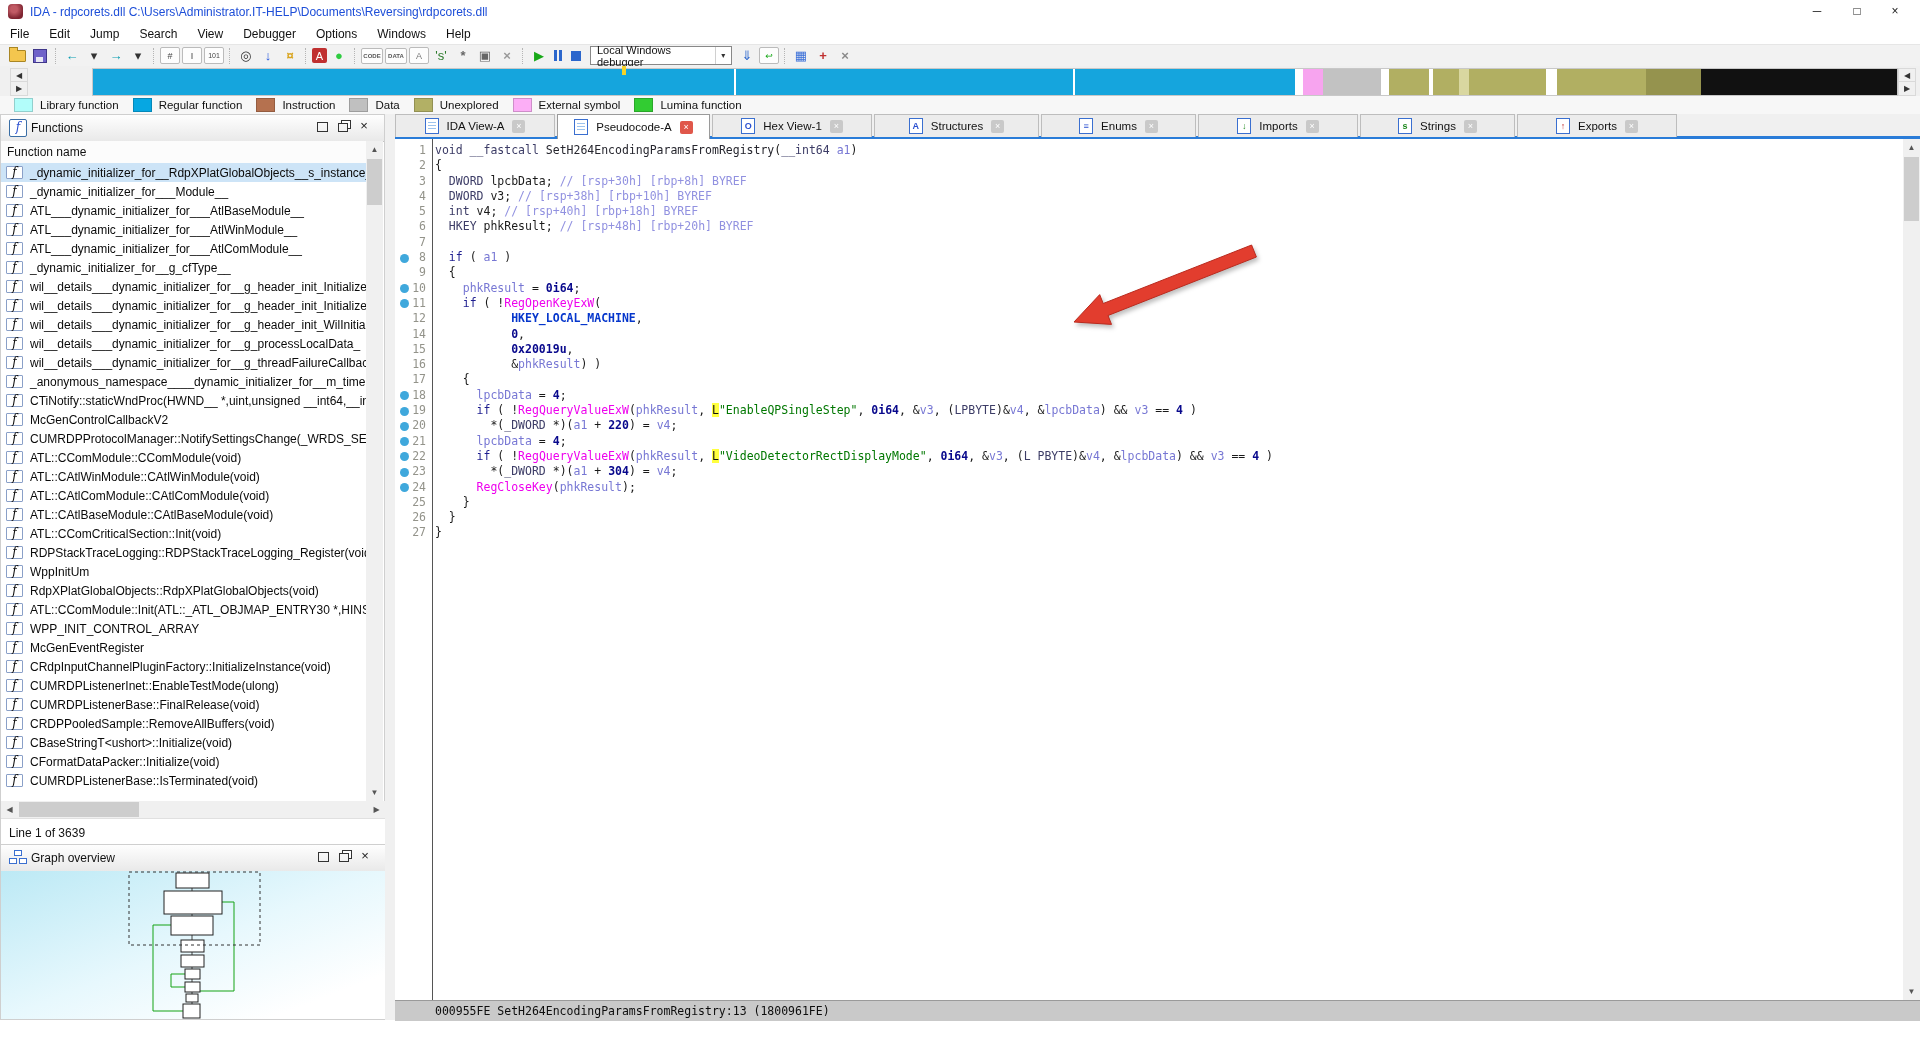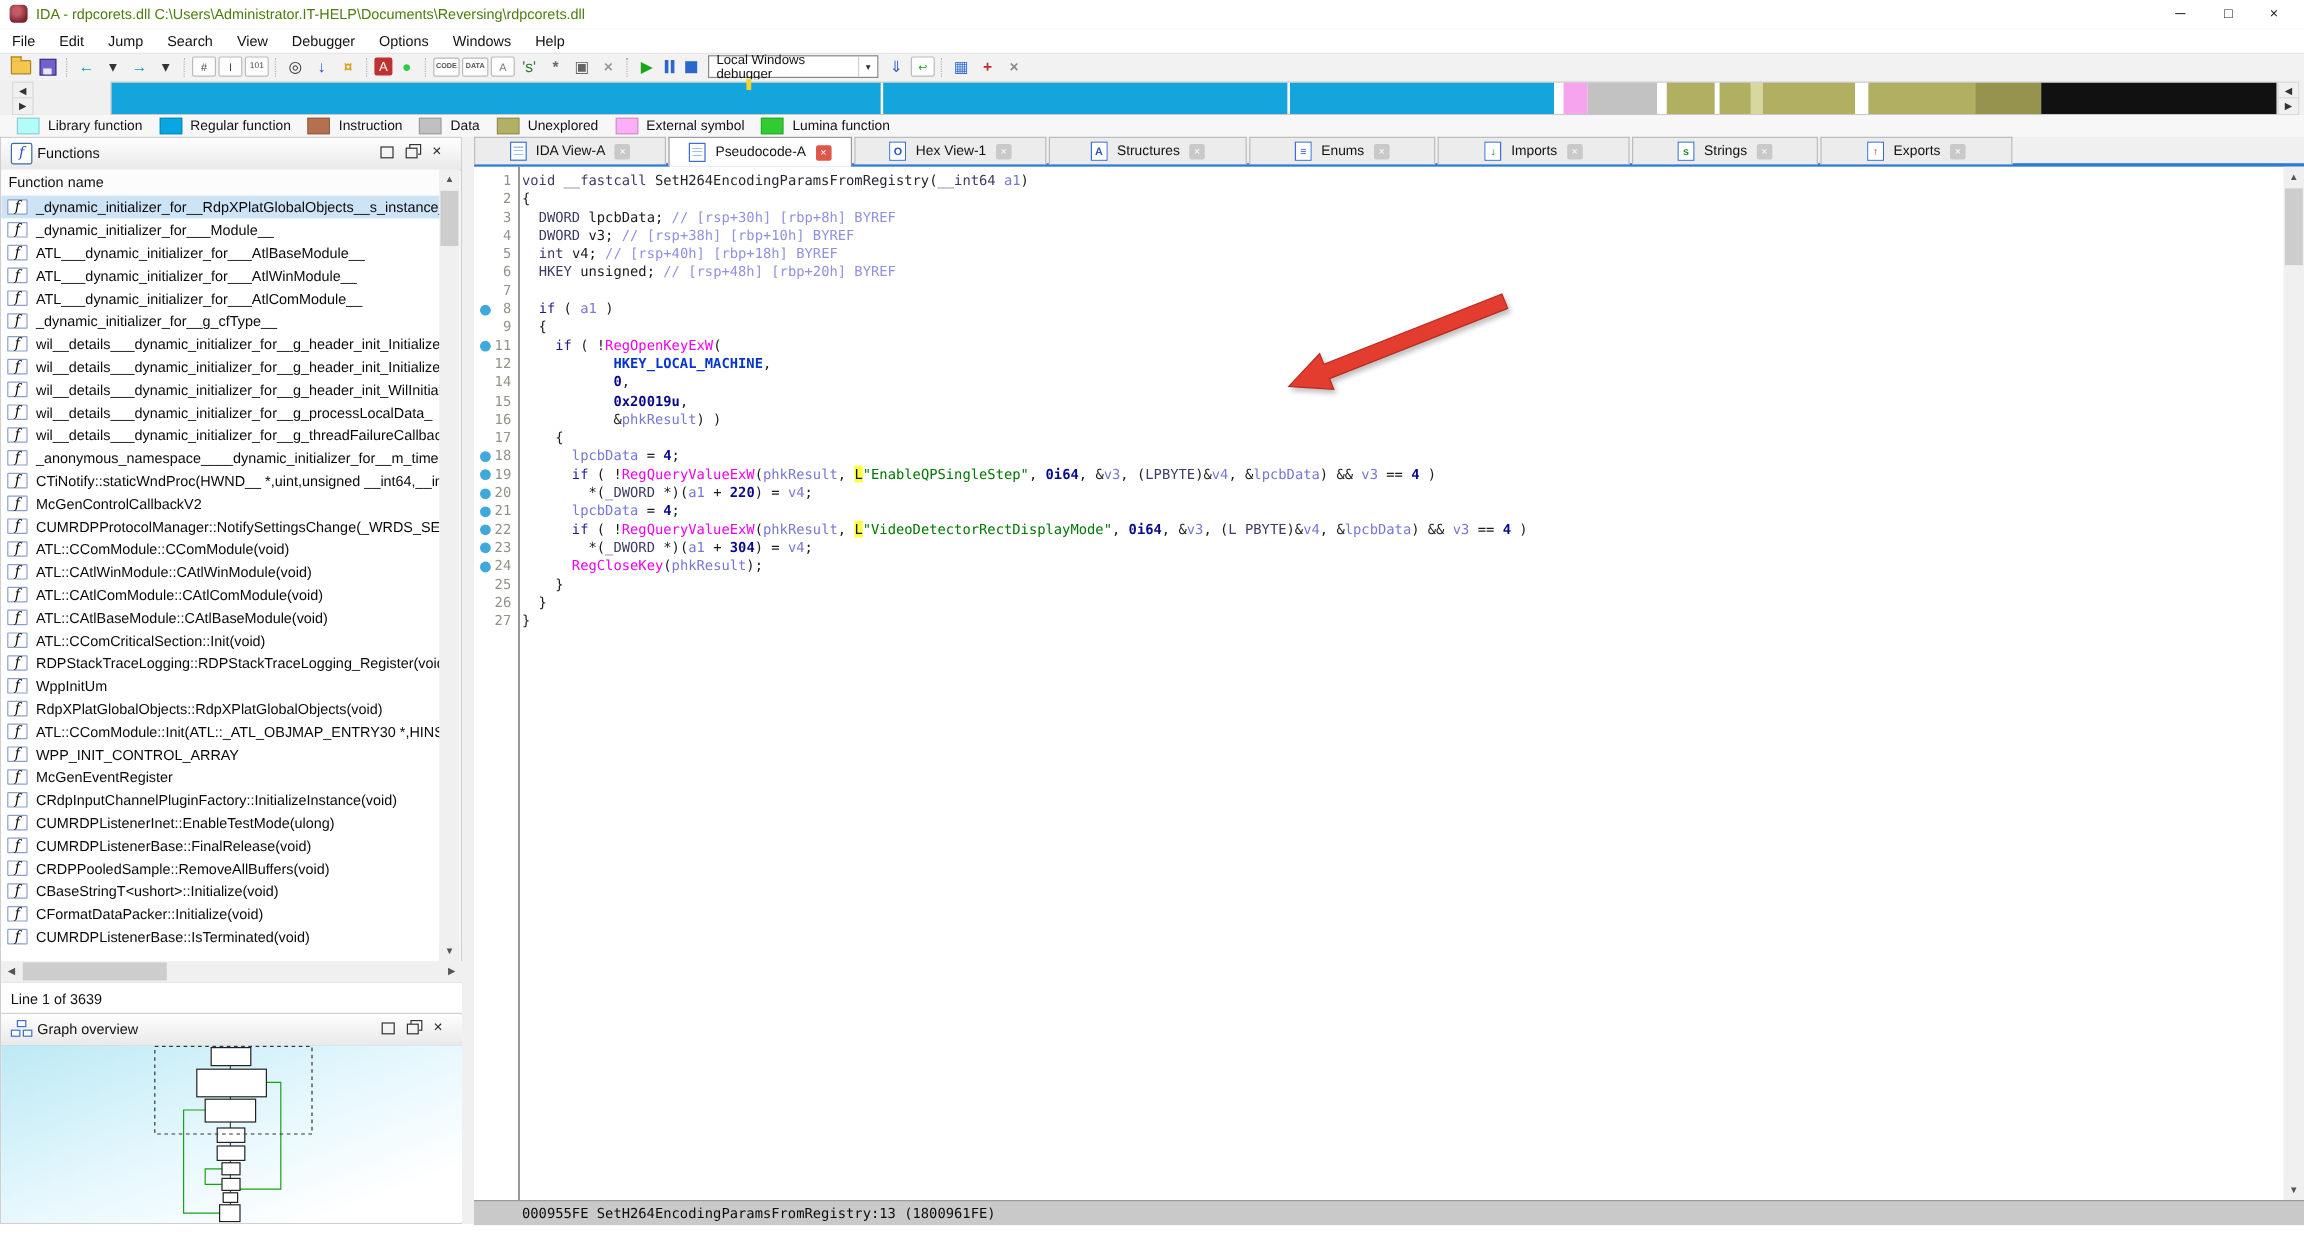--- a/index.html
+++ b/index.html
@@ -3,21 +3,21 @@
 <meta charset="utf-8">
 <style>
   html,body{margin:0;padding:0;width:1920px;height:1040px;overflow:hidden;background:#fff;
     font-family:"Liberation Sans",sans-serif;-webkit-font-smoothing:antialiased;}
   #win{position:absolute;inset:0;background:#fff;}
 
   
   #titlebar{position:absolute;left:0;top:0;width:1920px;height:24px;background:#fff;border-bottom:1px solid #e4e4e4;}
   #appicon{position:absolute;left:8px;top:4px;width:15px;height:15px;border-radius:4px;
     background:radial-gradient(circle at 40% 35%, #c05a64 0 25%, #7e2430 70%);}
-  #apptitle{position:absolute;left:30px;top:5px;font-size:12px;color:#4d7c0f;}
+  #apptitle{position:absolute;left:30px;top:5px;font-size:12px;color:#1d4ed8;}
   .winbtn{position:absolute;top:0;width:38px;height:23px;text-align:center;line-height:23px;font-size:12px;color:#222;}
 
   
   #menubar{position:absolute;left:0;top:24px;width:1920px;height:20px;background:#fff;}
   #menubar span{display:inline-block;padding:3px 10px 0 10px;font-size:12px;color:#111;}
 
   
   #toolbar{position:absolute;left:0;top:44px;width:1920px;height:22px;background:#f2f2f2;border-top:1px solid #e6e6e6;
     display:flex;align-items:center;padding-left:6px;box-sizing:border-box;}
   .tbi{display:inline-flex;align-items:center;justify-content:center;width:20px;height:18px;font-size:13px;margin:0 1px;flex:none;}
@@ -521,24 +521,25 @@
   <div id="tabline"></div>
 
   <div id="codepane">
     <div id="gutline"></div>
     <div id="codelines">
         <div class="cl"><span class="n">1</span><span class="t"><span class="tk-t">void __fastcall</span><span class="tk-d"> </span><span class="tk-f">SetH264EncodingParamsFromRegistry</span><span class="tk-d">(</span><span class="tk-t">__int64</span><span class="tk-d"> </span><span class="tk-v">a1</span><span class="tk-d">)</span></span></div>
         <div class="cl"><span class="n">2</span><span class="t"><span class="tk-d">{</span></span></div>
         <div class="cl"><span class="n">3</span><span class="t"><span class="tk-d">  </span><span class="tk-t">DWORD</span><span class="tk-d"> lpcbData; </span><span class="tk-c">// [rsp+30h] [rbp+8h] BYREF</span></span></div>
         <div class="cl"><span class="n">4</span><span class="t"><span class="tk-d">  </span><span class="tk-t">DWORD</span><span class="tk-d"> v3; </span><span class="tk-c">// [rsp+38h] [rbp+10h] BYREF</span></span></div>
         <div class="cl"><span class="n">5</span><span class="t"><span class="tk-d">  </span><span class="tk-t">int</span><span class="tk-d"> v4; </span><span class="tk-c">// [rsp+40h] [rbp+18h] BYREF</span></span></div>
-        <div class="cl"><span class="n">6</span><span class="t"><span class="tk-d">  </span><span class="tk-t">HKEY</span><span class="tk-d"> unsigned; </span><span class="tk-c">// [rsp+48h] [rbp+20h] BYREF</span></span></div>
+        <div class="cl"><span class="n">6</span><span class="t"><span class="tk-d">  </span><span class="tk-t">HKEY</span><span class="tk-d"> phkResult; </span><span class="tk-c">// [rsp+48h] [rbp+20h] BYREF</span></span></div>
         <div class="cl"><span class="n">7</span><span class="t"></span></div>
         <div class="cl"><span class="b"></span><span class="n">8</span><span class="t"><span class="tk-d">  </span><span class="tk-k">if</span><span class="tk-d"> ( </span><span class="tk-v">a1</span><span class="tk-d"> )</span></span></div>
         <div class="cl"><span class="n">9</span><span class="t"><span class="tk-d">  {</span></span></div>
+        <div class="cl"><span class="b"></span><span class="n">10</span><span class="t"><span class="tk-d">    </span><span class="tk-v">phkResult</span><span class="tk-d"> = </span><span class="tk-n">0i64</span><span class="tk-d">;</span></span></div>
         <div class="cl"><span class="b"></span><span class="n">11</span><span class="t"><span class="tk-d">    </span><span class="tk-k">if</span><span class="tk-d"> ( !</span><span class="tk-i">RegOpenKeyExW</span><span class="tk-d">(</span></span></div>
         <div class="cl"><span class="n">12</span><span class="t"><span class="tk-d">           </span><span class="tk-m">HKEY_LOCAL_MACHINE</span><span class="tk-d">,</span></span></div>
         <div class="cl"><span class="n">14</span><span class="t"><span class="tk-d">           </span><span class="tk-n">0</span><span class="tk-d">,</span></span></div>
         <div class="cl"><span class="n">15</span><span class="t"><span class="tk-d">           </span><span class="tk-n">0x20019u</span><span class="tk-d">,</span></span></div>
         <div class="cl"><span class="n">16</span><span class="t"><span class="tk-d">           &amp;</span><span class="tk-v">phkResult</span><span class="tk-d">) )</span></span></div>
         <div class="cl"><span class="n">17</span><span class="t"><span class="tk-d">    {</span></span></div>
         <div class="cl"><span class="b"></span><span class="n">18</span><span class="t"><span class="tk-d">      </span><span class="tk-v">lpcbData</span><span class="tk-d"> = </span><span class="tk-n">4</span><span class="tk-d">;</span></span></div>
         <div class="cl"><span class="b"></span><span class="n">19</span><span class="t"><span class="tk-d">      </span><span class="tk-k">if</span><span class="tk-d"> ( !</span><span class="tk-i">RegQueryValueExW</span><span class="tk-d">(</span><span class="tk-v">phkResult</span><span class="tk-d">, </span><span class="tk-L">L</span><span class="tk-s">"EnableQPSingleStep"</span><span class="tk-d">, </span><span class="tk-n">0i64</span><span class="tk-d">, &amp;</span><span class="tk-v">v3</span><span class="tk-d">, (</span><span class="tk-t">LPBYTE</span><span class="tk-d">)&amp;</span><span class="tk-v">v4</span><span class="tk-d">, &amp;</span><span class="tk-v">lpcbData</span><span class="tk-d">) &amp;&amp; </span><span class="tk-v">v3</span><span class="tk-d"> == </span><span class="tk-n">4</span><span class="tk-d"> )</span></span></div>
         <div class="cl"><span class="b"></span><span class="n">20</span><span class="t"><span class="tk-d">        *(</span><span class="tk-t">_DWORD</span><span class="tk-d"> *)(</span><span class="tk-v">a1</span><span class="tk-d"> + </span><span class="tk-n">220</span><span class="tk-d">) = </span><span class="tk-v">v4</span><span class="tk-d">;</span></span></div>
         <div class="cl"><span class="b"></span><span class="n">21</span><span class="t"><span class="tk-d">      </span><span class="tk-v">lpcbData</span><span class="tk-d"> = </span><span class="tk-n">4</span><span class="tk-d">;</span></span></div>

